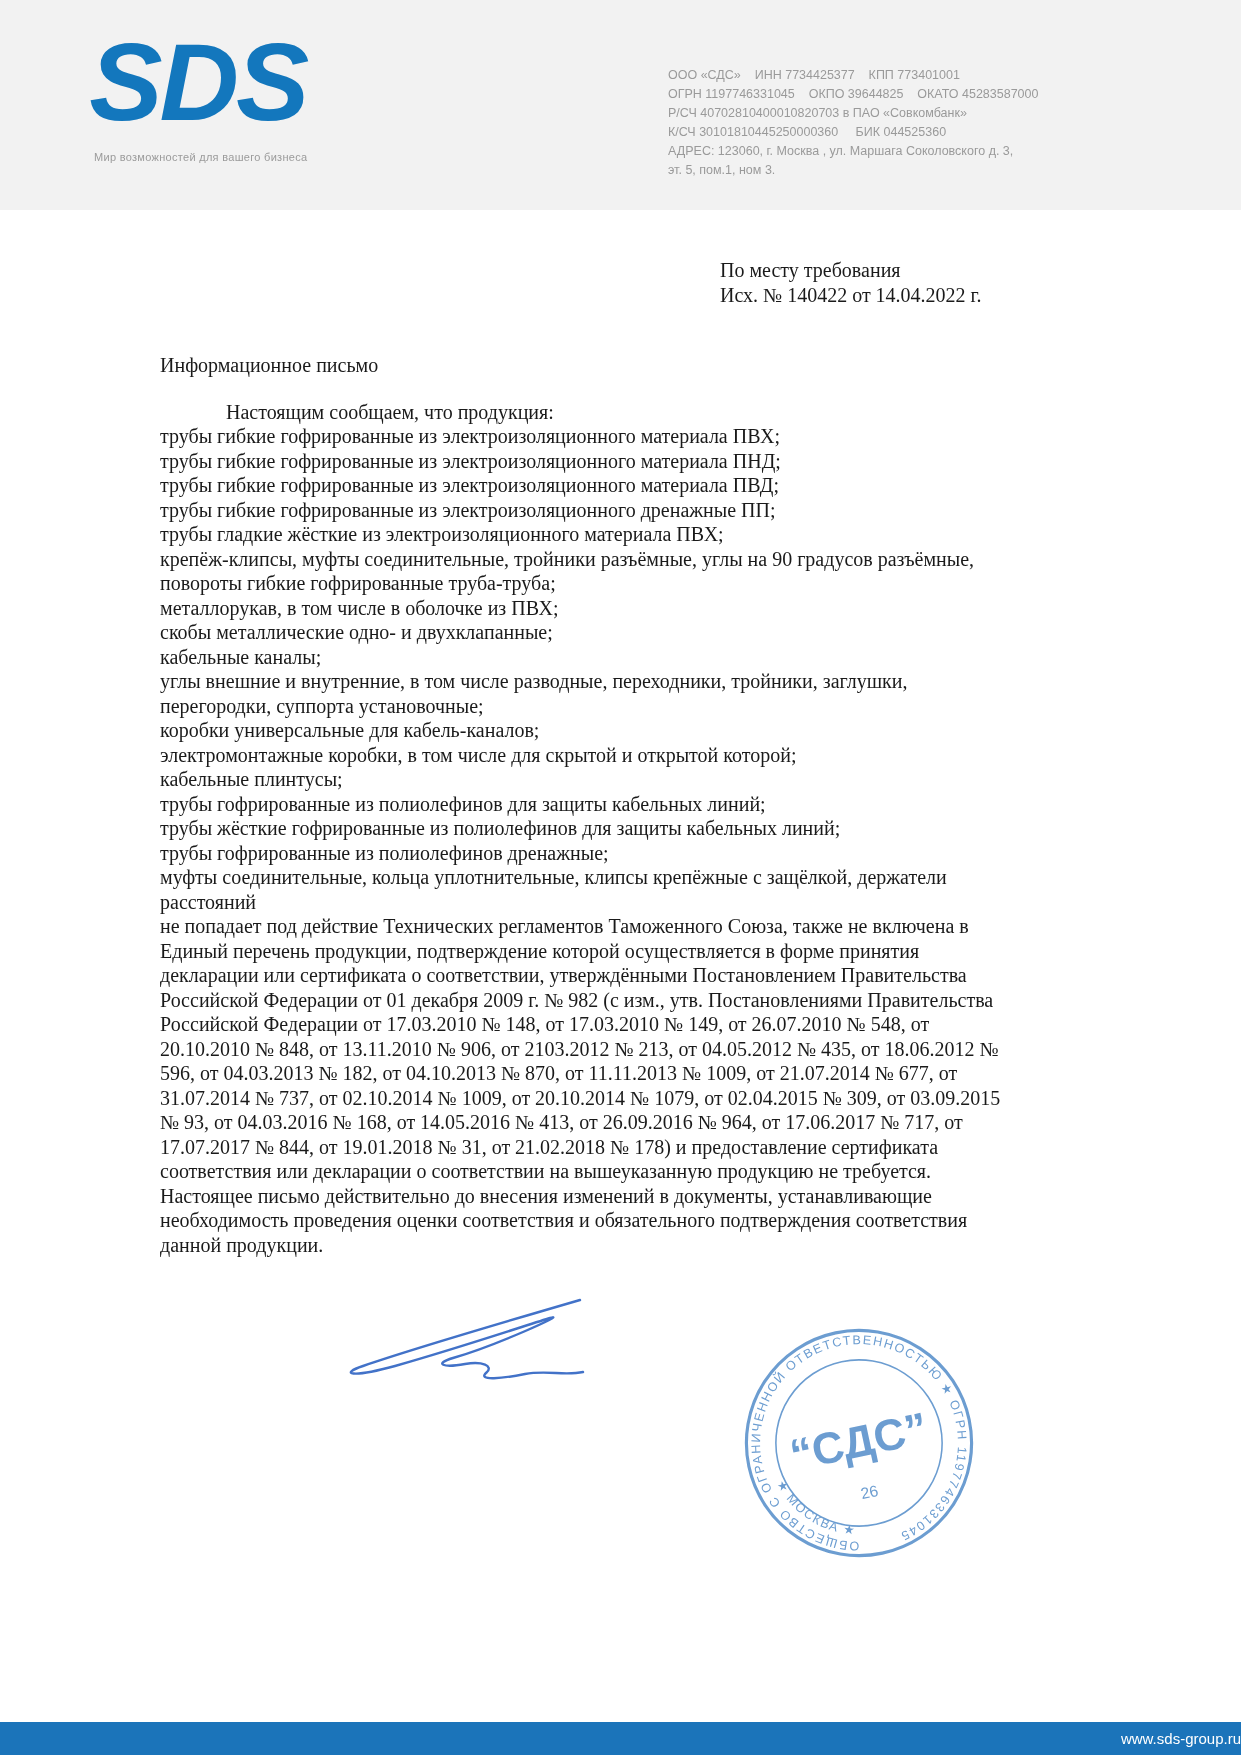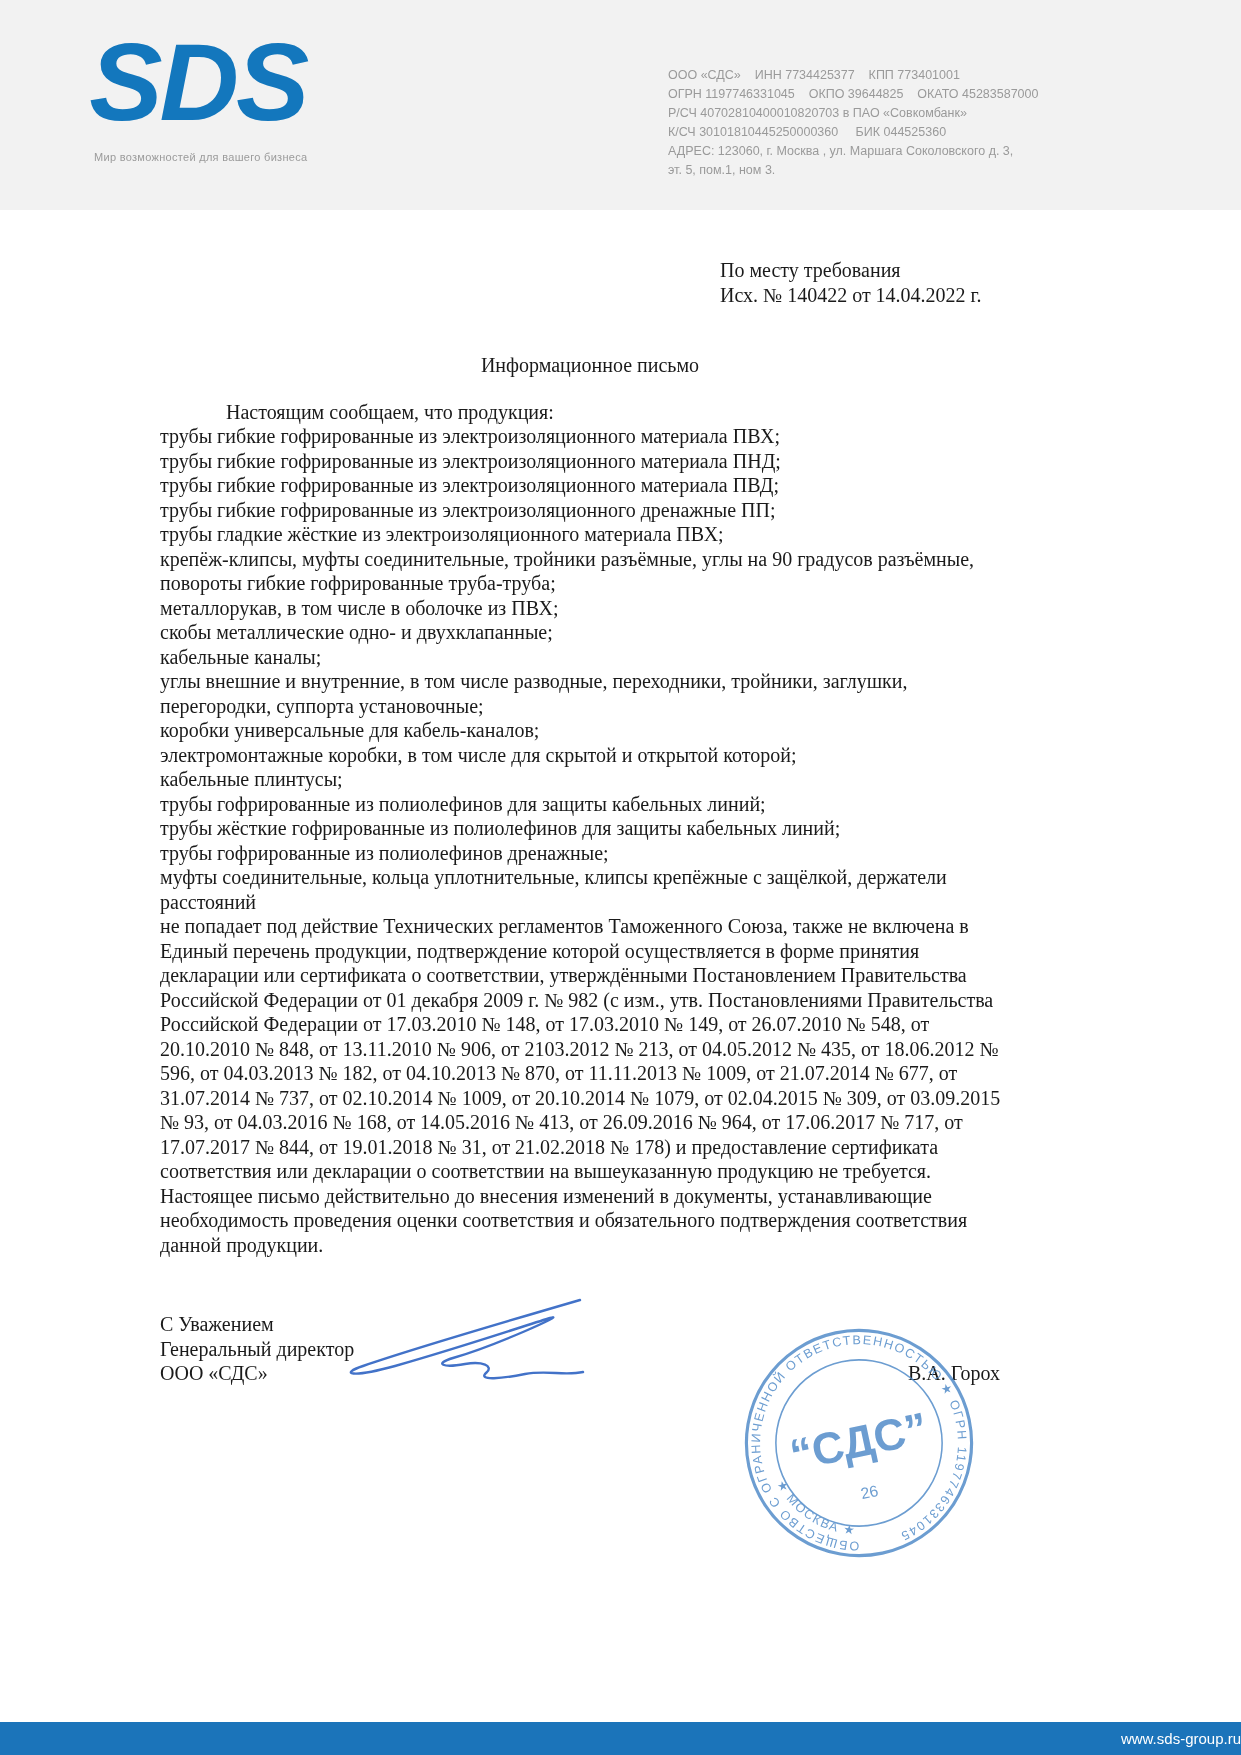--- a/index.html
+++ b/index.html
@@ -39,21 +39,21 @@
 
   
   .content {
     position:absolute; top:210px; left:160px; width:860px;
     font-size:20px; line-height:24.5px;
   }
   .meta {
     margin-top:48px; margin-left:560px; width:330px;
     text-align:left; white-space:nowrap;
   }
-  .title { margin-top:46px; text-align:center; font-size:20px; font-weight:normal; }
+  .title { margin-top:46px; text-align:left; font-size:20px; font-weight:normal; }
   .intro { margin-top:22px; text-indent:66px; }
   .product-line, .para { margin:0; }
 
   .sign-row {
     margin-top:55px; width:840px;
     display:flex; justify-content:space-between; align-items:flex-end;
   }
 
   
   .signature {
@@ -124,28 +124,20 @@
         <div class="product-line">трубы жёсткие гофрированные из полиолефинов для защиты кабельных линий;</div>
         <div class="product-line">трубы гофрированные из полиолефинов дренажные;</div>
         <div class="product-line">муфты соединительные, кольца уплотнительные, клипсы крепёжные с защёлкой, держатели расстояний</div>
       </div>
 
     <div class="paragraphs">
         <p class="para">не попадает под действие Технических регламентов Таможенного Союза, также не включена в Единый перечень продукции, подтверждение которой осуществляется в форме принятия декларации или сертификата о соответствии, утверждёнными Постановлением Правительства Российской Федерации от 01 декабря 2009 г. № 982 (с изм., утв. Постановлениями Правительства Российской Федерации от 17.03.2010 № 148, от 17.03.2010 № 149, от 26.07.2010 № 548, от 20.10.2010 № 848, от 13.11.2010 № 906, от 2103.2012 № 213, от 04.05.2012 № 435, от 18.06.2012 № 596, от 04.03.2013 № 182, от 04.10.2013 № 870, от 11.11.2013 № 1009, от 21.07.2014 № 677, от 31.07.2014 № 737, от 02.10.2014 № 1009, от 20.10.2014 № 1079, от 02.04.2015 № 309, от 03.09.2015 № 93, от 04.03.2016 № 168, от 14.05.2016 № 413, от 26.09.2016 № 964, от 17.06.2017 № 717, от 17.07.2017 № 844, от 19.01.2018 № 31, от 21.02.2018 № 178) и предоставление сертификата соответствия или декларации о соответствии на вышеуказанную продукцию не требуется.</p>
         <p class="para">Настоящее письмо действительно до внесения изменений в документы, устанавливающие необходимость проведения оценки соответствия и обязательного подтверждения соответствия данной продукции.</p>
       </div>
 
-    <div class="sign-row">
-      <div class="sign-left">
-        <div>С Уважением</div>
-        <div>Генеральный директор</div>
-        <div>ООО «СДС»</div>
-      </div>
-      <div class="sign-name">В.А. Горох</div>
-    </div>
   </main>
 
   <svg class="signature" viewBox="0 0 270 105">
     <path d="M255 18 C 200 34, 90 66, 38 84 C 14 92, 26 96, 70 84 C 140 64, 205 42, 225 36 C 245 30, 170 64, 128 76 C 108 82, 118 86, 140 82 C 158 79, 168 84, 162 90 C 150 100, 180 96, 200 92 C 222 88, 240 94, 258 90" fill="none" stroke="currentColor" stroke-width="2.4" stroke-linecap="round"></path>
   </svg>
 
   <svg class="stamp" viewBox="0 0 230 230">
     <defs>
       <path id="ringTop" d="M 115 209 a 94 94 0 1 1 0.1 0" fill="none"></path>
       <path id="ringBottom" d="M 28 115 a 87 87 0 1 0 174 0" fill="none"></path>

